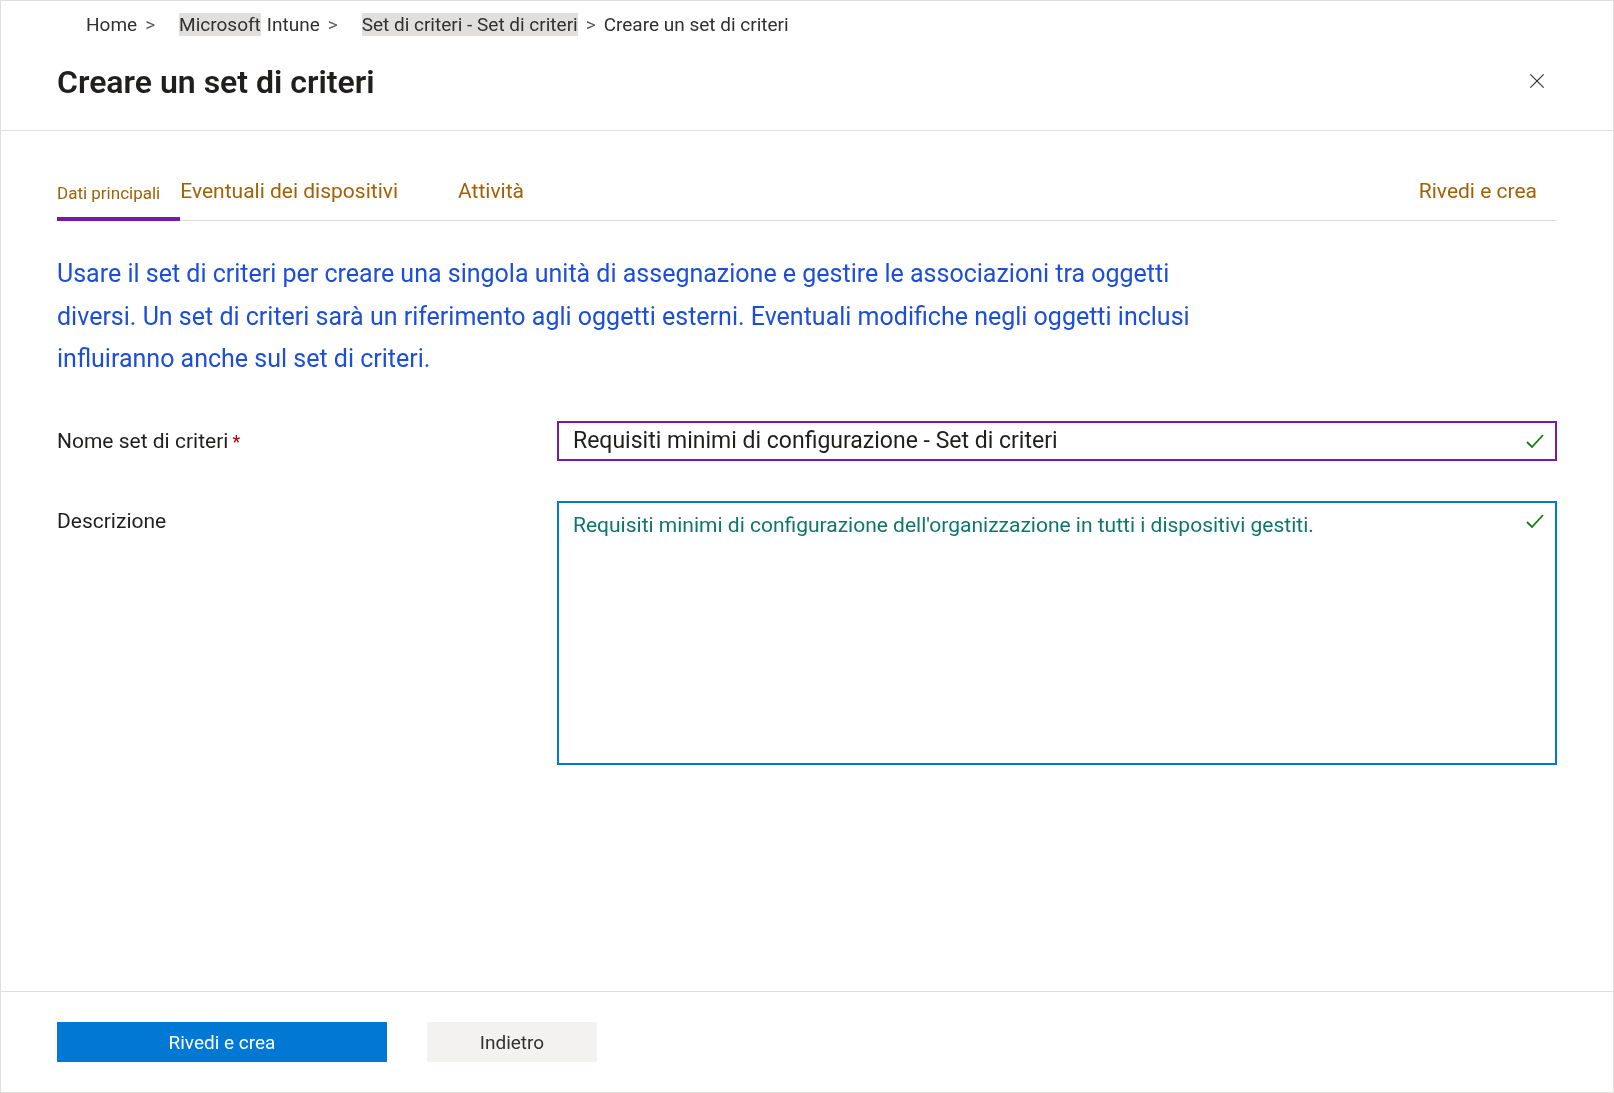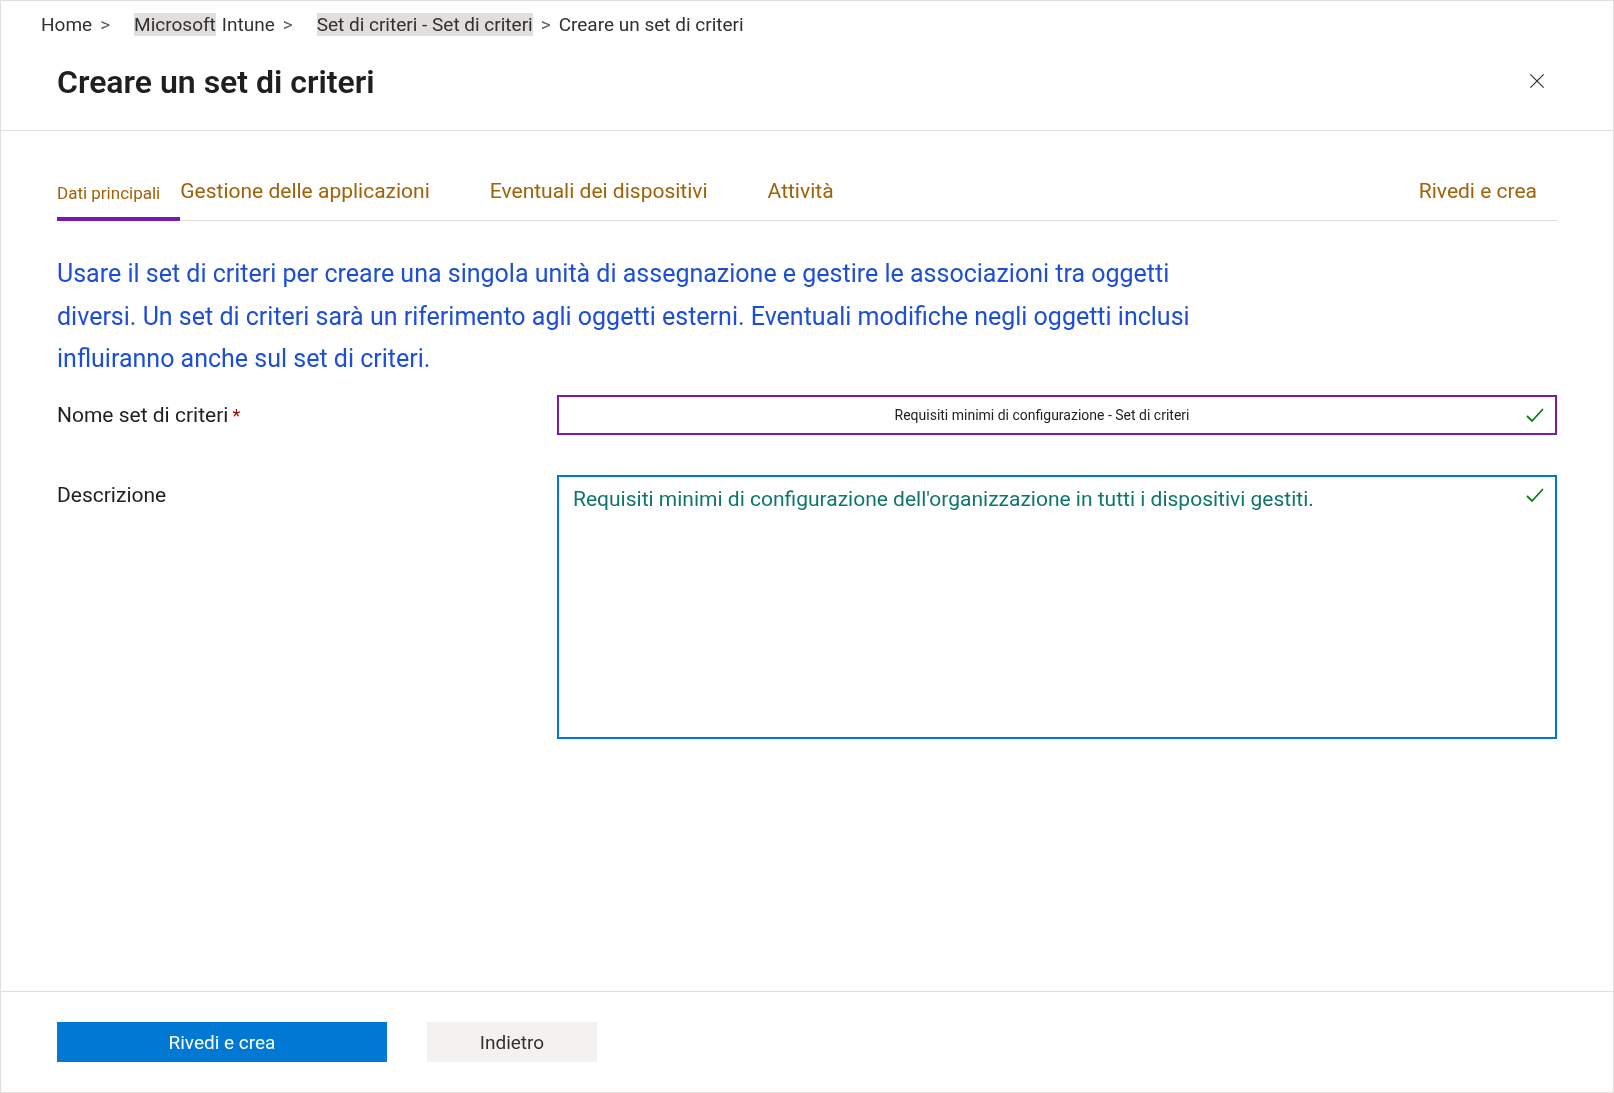--- a/index.html
+++ b/index.html
@@ -13,21 +13,21 @@
       width: 1614px;
       height: 1093px;
       position: relative;
       border: 1px solid #e1dfdd;
       display: flex;
       flex-direction: column;
     }
 
     
     .breadcrumb {
-      padding: 12px 56px 10px 40px;
+      padding: 12px 56px 10px 85px;
       font-size: 19px;
       color: #323130;
       display: flex;
       flex-wrap: wrap;
       gap: 6px;
     }
     .breadcrumb-item {
       color: #323130;
       text-decoration: none;
     }
@@ -99,21 +99,21 @@
     .desc-text {
       margin-top: 32px;
       font-size: 25px;
       line-height: 1.7;
       color: #1d4ed8;
       max-width: 1180px;
     }
 
     
     .form {
-      margin-top: 14px;
+      margin-top: 40px;
     }
     .form-row {
       display: flex;
       align-items: flex-start;
       margin-bottom: 40px;
     }
     .form-label {
       width: 500px;
       font-size: 21px;
       color: #201f1e;
@@ -123,26 +123,25 @@
     .field-wrap {
       position: relative;
       flex: 1;
       max-width: 1000px;
     }
     .text-input {
       width: 100%;
       height: 40px;
       border: 2px solid #7719aa;
       padding: 6px 44px 6px 14px;
-      font-size: 14px;
+      font-size: 23px;
       font-family: inherit;
       color: #201f1e;
       outline: none;
       background: #ffffff;
-      text-align: center;
     }
     .textarea-input {
       width: 100%;
       height: 264px;
       border: 2px solid #0078d4;
       padding: 10px 44px 10px 14px;
       font-size: 21px;
       font-family: inherit;
       color: #0f766e;
       outline: none;
@@ -222,21 +221,20 @@
       </span>
     </button>
   </div>
 
   <hr class="divider">
 
   <div class="content">
 
     <div class="tabs">
       <div class="tab active-small">Dati principali</div>
-      <div class="tab">Gestione delle applicazioni</div>
       <div class="tab">Eventuali dei dispositivi</div>
       <div class="tab">Attività</div>
       <div class="tab">Rivedi e crea</div>
     </div>
 
     <p class="desc-text">Usare il set di criteri per creare una singola unità di assegnazione e gestire le associazioni tra oggetti diversi. Un set di criteri sarà un riferimento agli oggetti esterni. Eventuali modifiche negli oggetti inclusi influiranno anche sul set di criteri.</p>
 
     <div class="form">
 
       <div class="form-row">

